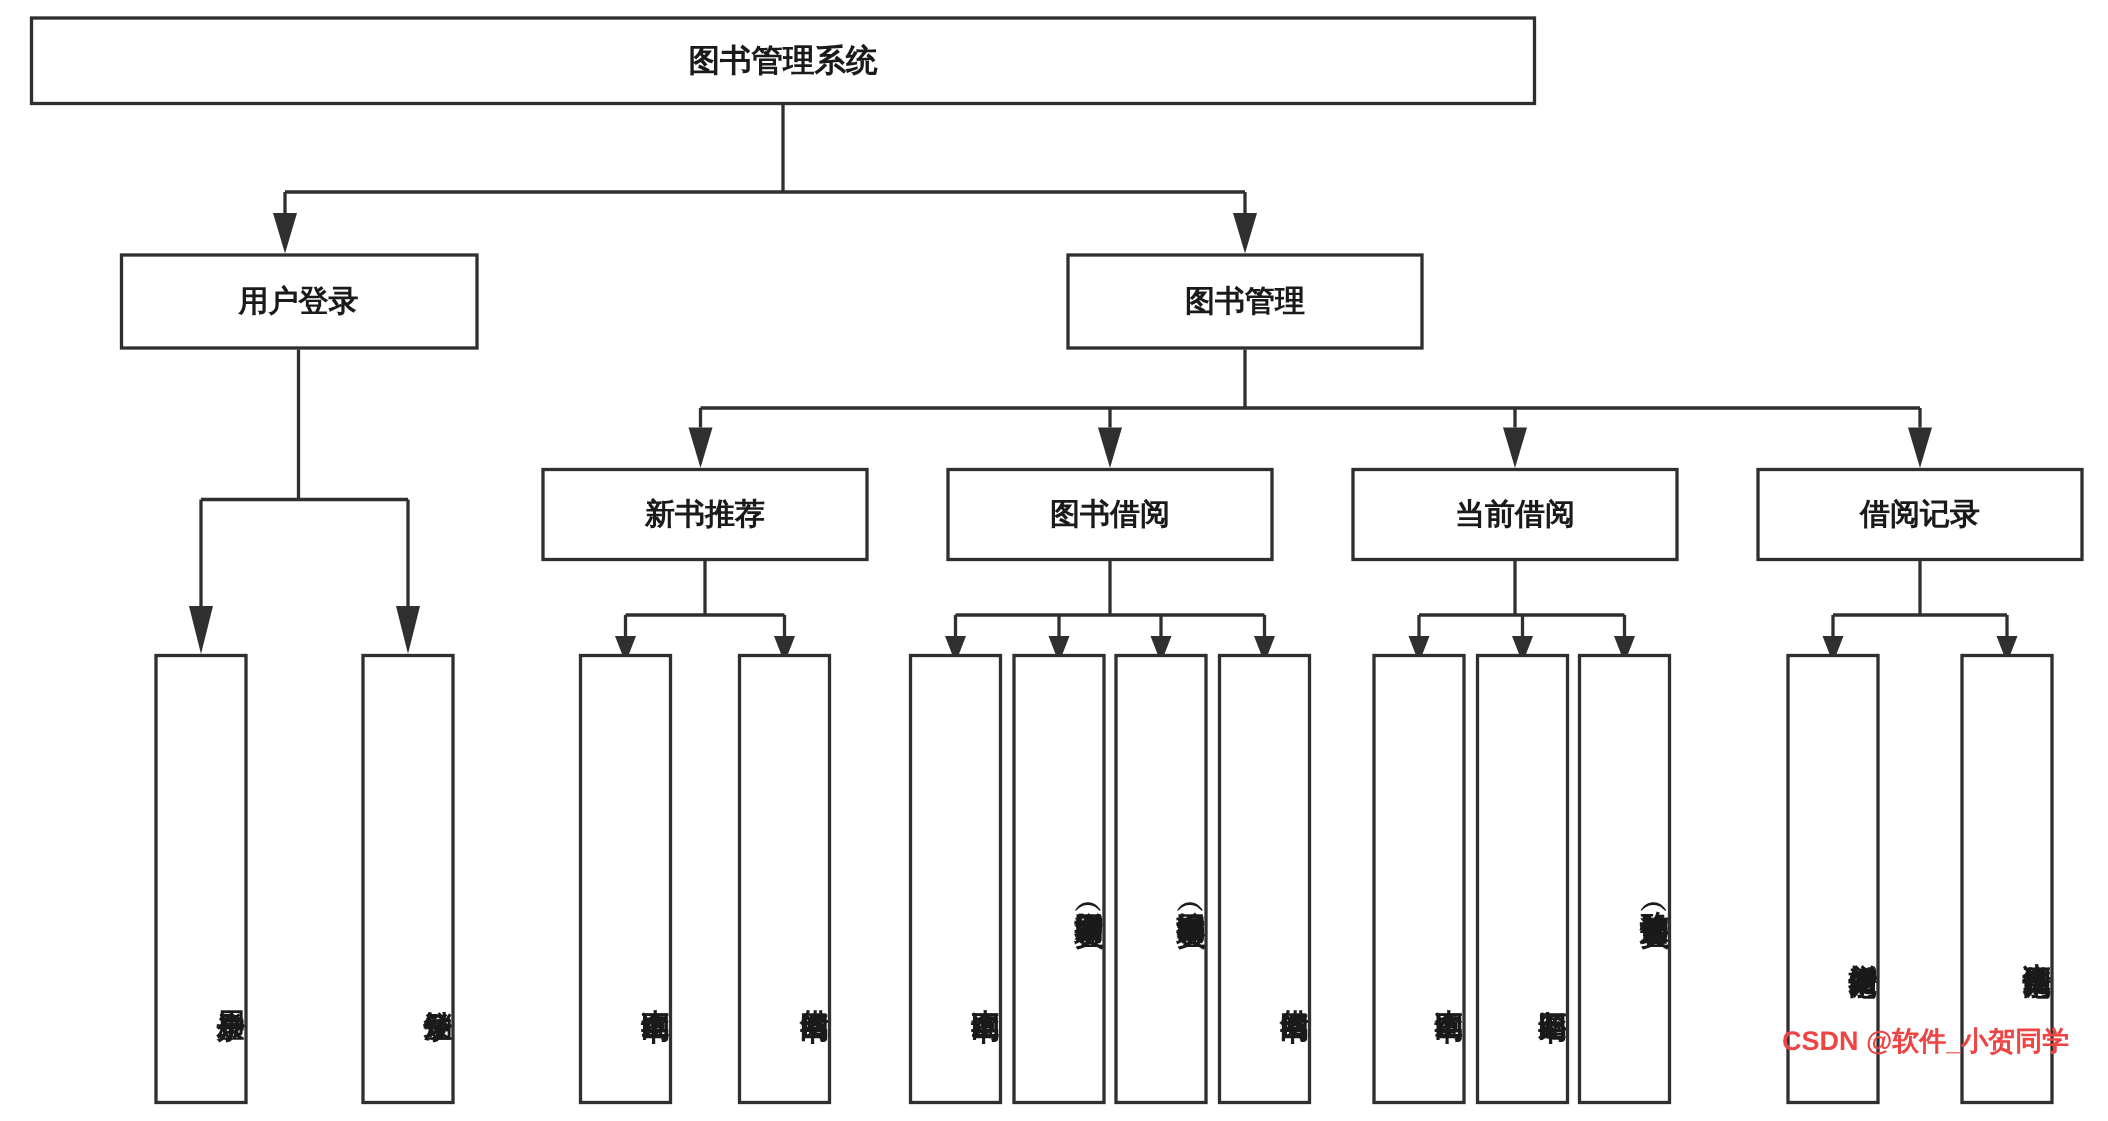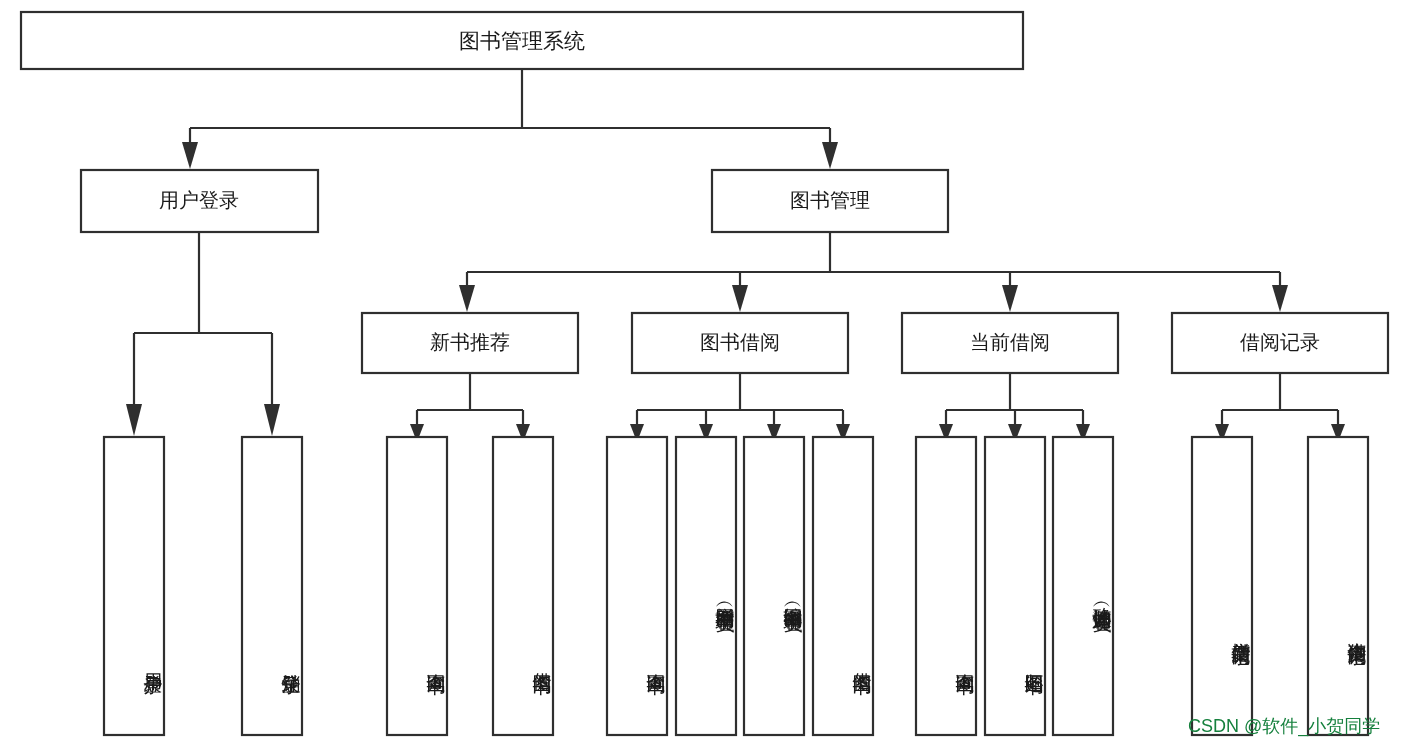--- a/index.html
+++ b/index.html
@@ -13,20 +13,21 @@
     height: 747px;
     font-family: "Liberation Sans", "DejaVu Sans", sans-serif;
     overflow: hidden;
     position: relative;
   }
   #diagram-root {
     position: relative;
     width: 1327px;
     height: 747px;
     background: #ffffff;
+    font-weight: bold;
   }
   svg#flow-svg {
     position: absolute;
     left: 0;
     top: 0;
     width: 1405px;
     height: 747px;
     display: block;
   }
   .node-box {
@@ -71,23 +72,23 @@
     white-space: nowrap;
     pointer-events: none;
     display: flex;
     align-items: flex-start;
     justify-content: center;
   }
   .watermark {
     position: absolute;
     font-family: "Liberation Sans", "DejaVu Sans", sans-serif;
     font-size: 18px;
-    color: #15803d;
+    color: #ef4444;
     left: 1188px;
-    top: 714px;
+    top: 682px;
     white-space: nowrap;
     user-select: none;
   }
 </style>
 </head>
 <body>
 
 <div id="diagram-root">
 
   <svg id="flow-svg" viewBox="0 0 1405 747" xmlns="http://www.w3.org/2000/svg">

